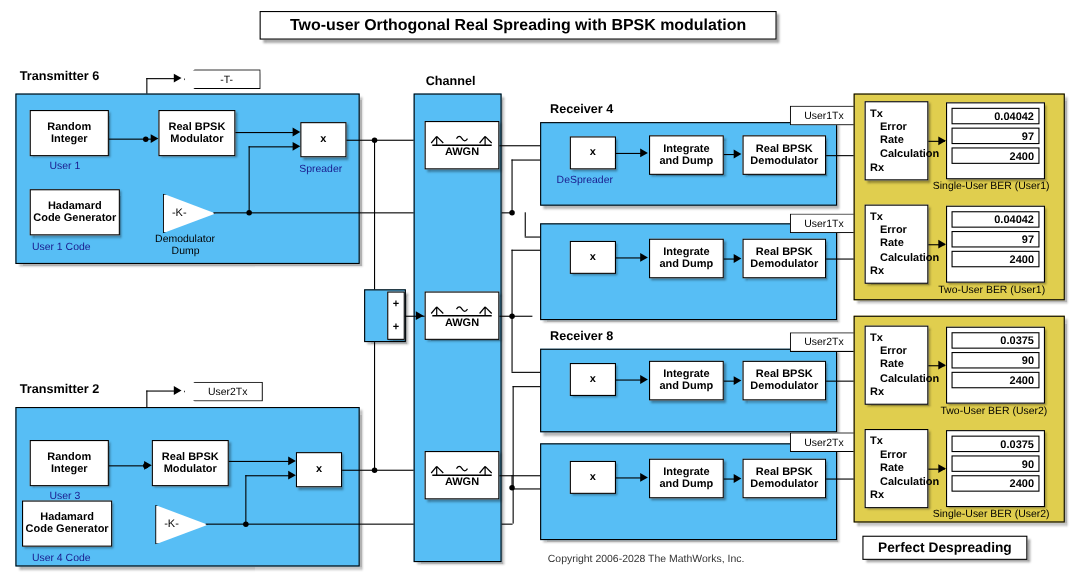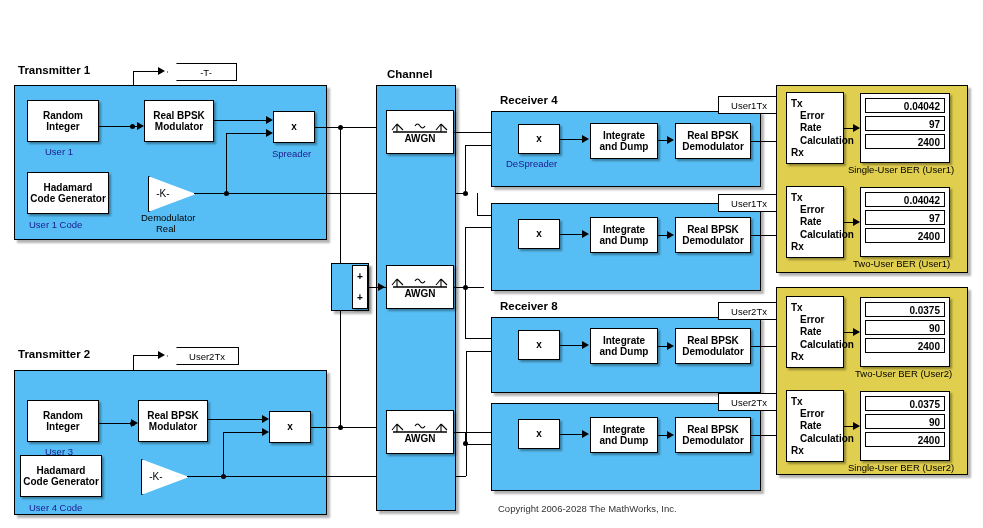--- a/index.html
+++ b/index.html
@@ -130,22 +130,25 @@
   }
   .copyright{
     position:absolute;font-size:9.5px;color:#333;white-space:nowrap;
   }
 </style>
 </head>
 <body>
 
 <div id="canvas">
 
-
-  <div class="panel-title" style="left:18px;top:64px;">Transmitter 1</div>
+  <div class="banner abs" style="left:236px;top:10px;width:470px;height:26px;font-size:14.5px;">
+    <span>Two-user Orthogonal Real Spreading with BPSK modulation</span>
+  </div>
+
+  <div class="panel-title" style="left:18px;top:64px;">Transmitter 6</div>
 
   <div class="h" style="left:133px;top:71px;width:30px;"></div>
   <div class="v" style="left:133px;top:71px;height:55px;"></div>
   <div class="arrow" style="left:158px;top:67px;"></div>
   <div class="tag goto" style="left:167px;top:63px;width:60px;">
     <span>-T-</span>
   </div>
 
   <div class="panel blue abs" style="left:14px;top:85px;width:313px;height:155px;"></div>
 
@@ -175,21 +178,21 @@
         <span>Code Generator</span>
       </span>
   </div>
   <div class="caption" style="left:29px;top:219px;">User 1 Code</div>
 
   <div class="gain" style="left:148px;top:176px;width:46px;height:34px;">
     <div class="tri"></div>
     <span class="lbl">-K-</span>
   </div>
   <div class="caption cap-black" style="left:141px;top:212px;">Demodulator</div>
-  <div class="caption cap-black" style="left:156px;top:223px;">Real</div>
+  <div class="caption cap-black" style="left:156px;top:223px;">Dump</div>
 
   <div class="h" style="left:99px;top:126px;width:40px;"></div>
   <div class="arrow" style="left:137px;top:122px;"></div>
   <div class="dot" style="left:130px;top:124px;"></div>
   <div class="h" style="left:214px;top:120px;width:54px;"></div>
   <div class="arrow" style="left:266px;top:116px;"></div>
   <div class="h" style="left:194px;top:193px;width:135px;"></div>
   <div class="dot" style="left:224px;top:191px;"></div>
   <div class="v" style="left:226px;top:133px;height:60px;"></div>
   <div class="h" style="left:226px;top:133px;width:42px;"></div>
@@ -535,14 +538,17 @@
   <div class="arrow" style="left:853px;top:422px;"></div>
   <div class="disp abs" style="left:860px;top:391px;width:90px;height:70px;">
     <div class="cell">0.0375</div>
     <div class="cell">90</div>
     <div class="cell">2400</div>
   </div>
   <div class="caption cap-black" style="left:848px;top:462px;">Single-User BER (User2)</div>
 
   <div class="copyright" style="left:498px;top:503px;">Copyright 2006-2028 The MathWorks, Inc.</div>
 
+  <div class="banner abs" style="left:784px;top:487px;width:150px;height:22px;font-size:12.5px;">
+    <span>Perfect Despreading</span>
+  </div>
 
 </div>
 
 </body></html>

